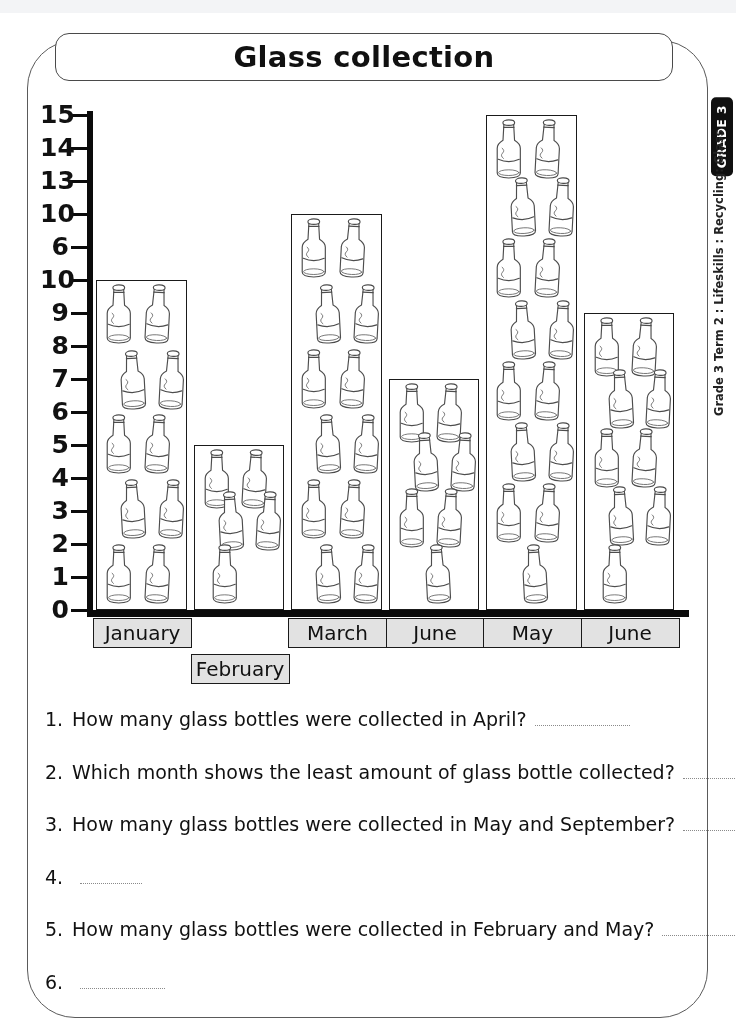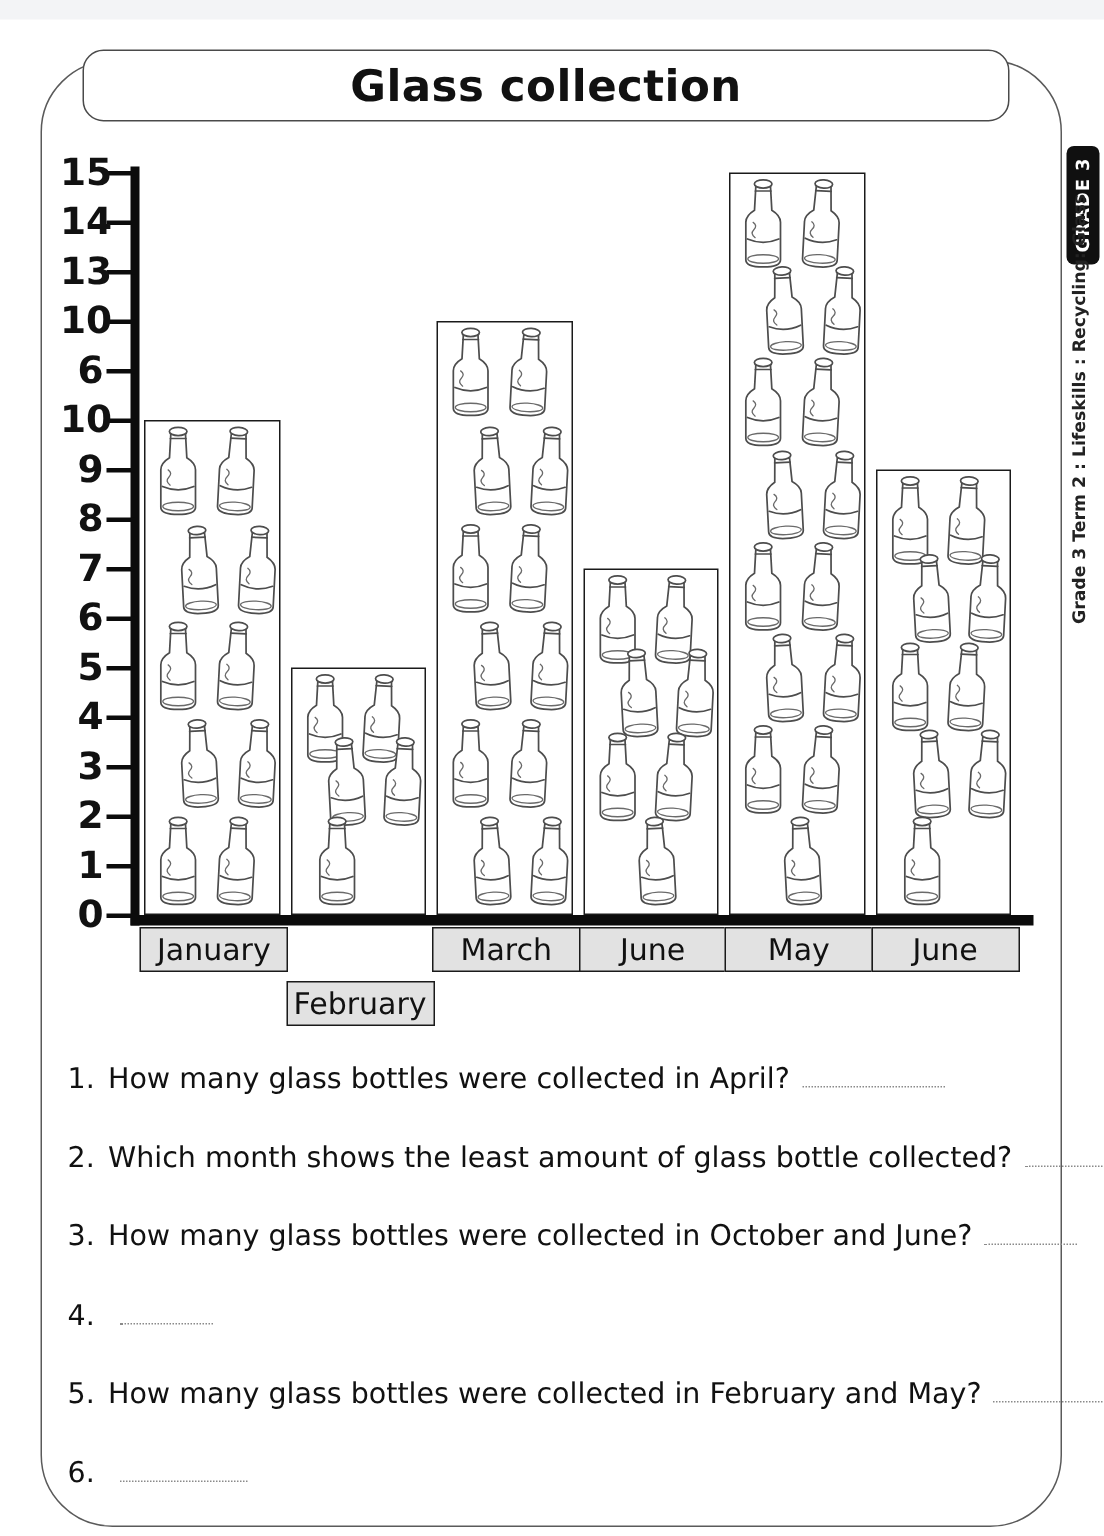--- a/index.html
+++ b/index.html
@@ -777,21 +777,21 @@
       <span class="qtext">How many glass bottles were collected in April?</span>
       <span class="answer-line" style="width:95px"></span>
     </div>
     <div class="question">
       <span class="qnum">2.</span>
       <span class="qtext">Which month shows the least amount of glass bottle collected?</span>
       <span class="answer-line" style="width:58px"></span>
     </div>
     <div class="question">
       <span class="qnum">3.</span>
-      <span class="qtext">How many glass bottles were collected in October and June?</span>
+      <span class="qtext">How many glass bottles were collected in May and September?</span>
       <span class="answer-line" style="width:62px"></span>
     </div>
     <div class="question">
       <span class="qnum">4.</span>
       <span class="answer-line" style="width:62px"></span>
     </div>
     <div class="question">
       <span class="qnum">5.</span>
       <span class="qtext">How many glass bottles were collected in February and May?</span>
       <span class="answer-line" style="width:95px"></span>

